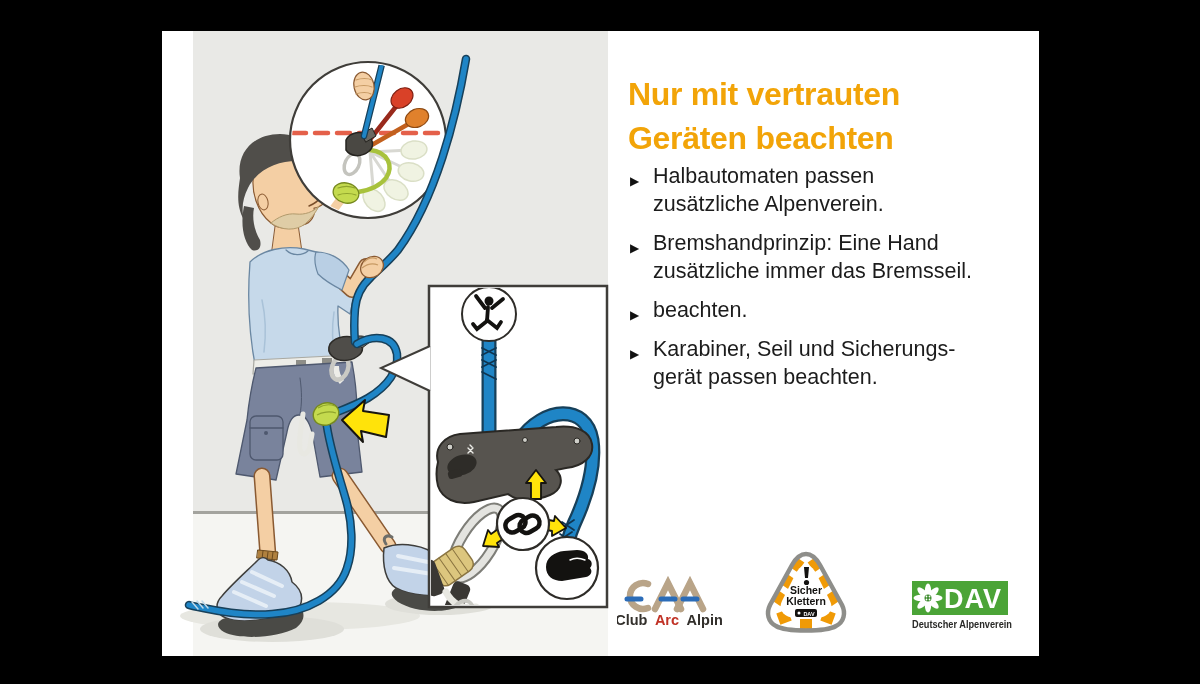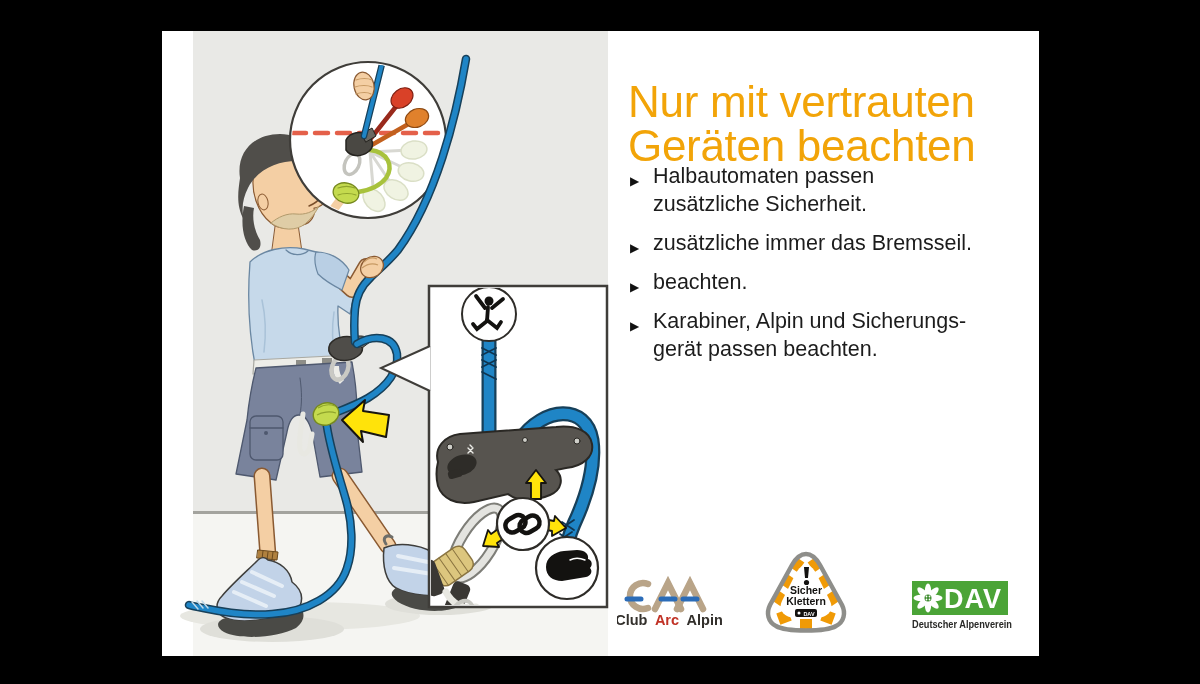--- a/index.html
+++ b/index.html
@@ -1,21 +1,21 @@
 <!DOCTYPE html>
 <html><head>
 <meta charset="utf-8">
 <style>
   html,body{margin:0;padding:0;background:#000;}
   .stage{position:relative;width:1200px;height:684px;background:#000;overflow:hidden;
          font-family:"Liberation Sans",sans-serif;}
   .panel{position:absolute;left:162px;top:31px;width:877px;height:625px;background:#fff;overflow:hidden;}
   .illu{position:absolute;left:0;top:0;}
-  .heading{position:absolute;left:466px;top:20px;font-size:44px;line-height:44px;
-           font-weight:normal;color:#F2A408;letter-spacing:-0.3px;}
+  .heading{position:absolute;left:466px;top:20px;font-size:32px;line-height:44px;
+           font-weight:bold;color:#F2A408;letter-spacing:-0.3px;}
   .heading span{display:block;}
   .bullets{position:absolute;left:468px;top:131px;list-style:none;margin:0;padding:0;width:420px;}
   .bullets li{position:relative;padding-left:23px;margin:0 0 11px 0;font-size:21.5px;
               line-height:28px;color:#1c1c1c;}
   .bullets li .tri{position:absolute;left:0;top:5px;font-size:12px;color:#111;}
   .bullets li span.l{display:block;}
   .logo{position:absolute;}
   .caa-logo{left:455px;top:542px;}
   .sk-logo{left:602px;top:518px;}
   .dav-logo{left:748px;top:548px;}
@@ -231,33 +231,34 @@
 
     <h1 class="heading">
       <span>Nur mit vertrauten</span>
       <span>Geräten beachten</span>
     </h1>
 
     <ul class="bullets">
       <li>
         <span class="tri">▶</span>
         <span class="l">Halbautomaten passen</span>
-        <span class="l">zusätzliche Sicherheit.</span>
+        <span class="l">zusätzliche Alpenverein.</span>
       </li>
       <li>
         <span class="tri">▶</span>
+        <span class="l">Bremshandprinzip: Eine Hand</span>
         <span class="l">zusätzliche immer das Bremsseil.</span>
       </li>
       <li>
         <span class="tri">▶</span>
         <span class="l">beachten.</span>
       </li>
       <li>
         <span class="tri">▶</span>
-        <span class="l">Karabiner, Alpin und Sicherungs-</span>
+        <span class="l">Karabiner, Seil und Sicherungs-</span>
         <span class="l">gerät passen beachten.</span>
       </li>
     </ul>
 
     <svg class="logo caa-logo" width="110" height="62">
       <g fill="none" stroke-linecap="round">
         <path d="M31,11 A13,13 0 1 0 31,35" stroke="#B9A488" stroke-width="6.5"></path>
         <path d="M38,36 L51,10 L64,36" stroke="#B9A488" stroke-width="6.5"></path>
         <path d="M60,36 L73,10 L86,36" stroke="#B9A488" stroke-width="6.5"></path>
         <path d="M10,26 L24,26 M44,26 L58,26 M66,26 L80,26" stroke="#2B6CB8" stroke-width="5"></path>

